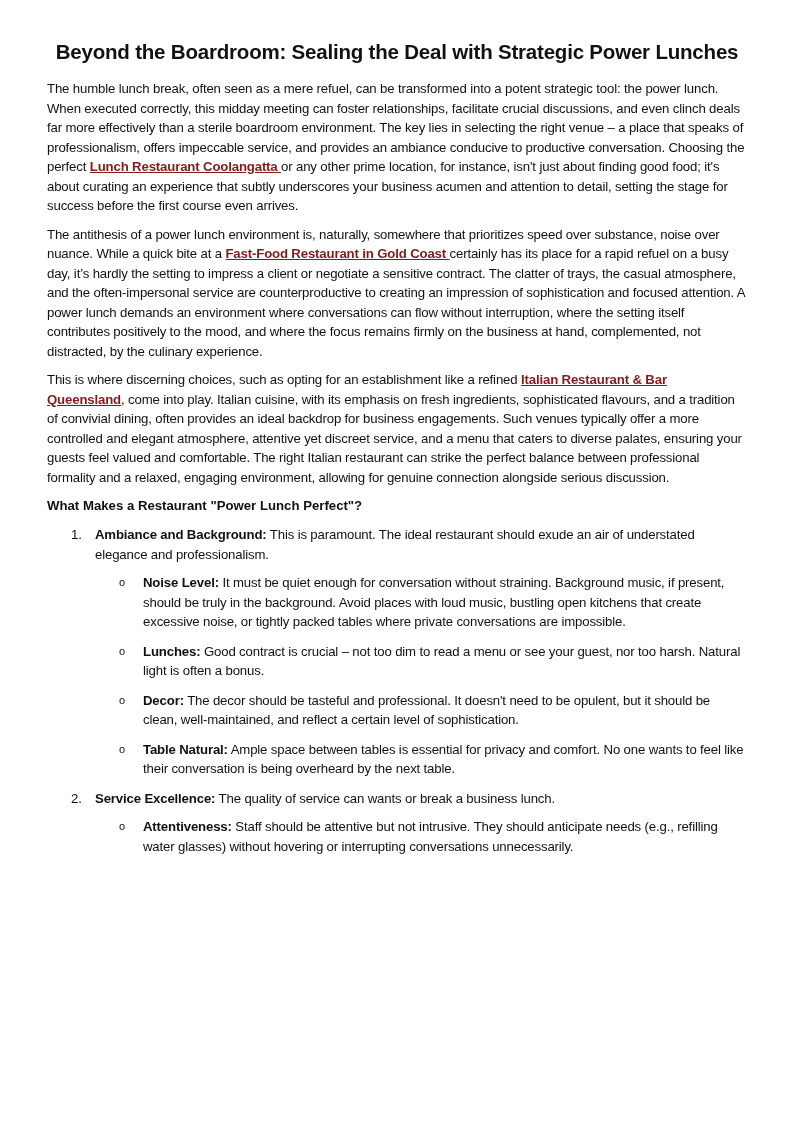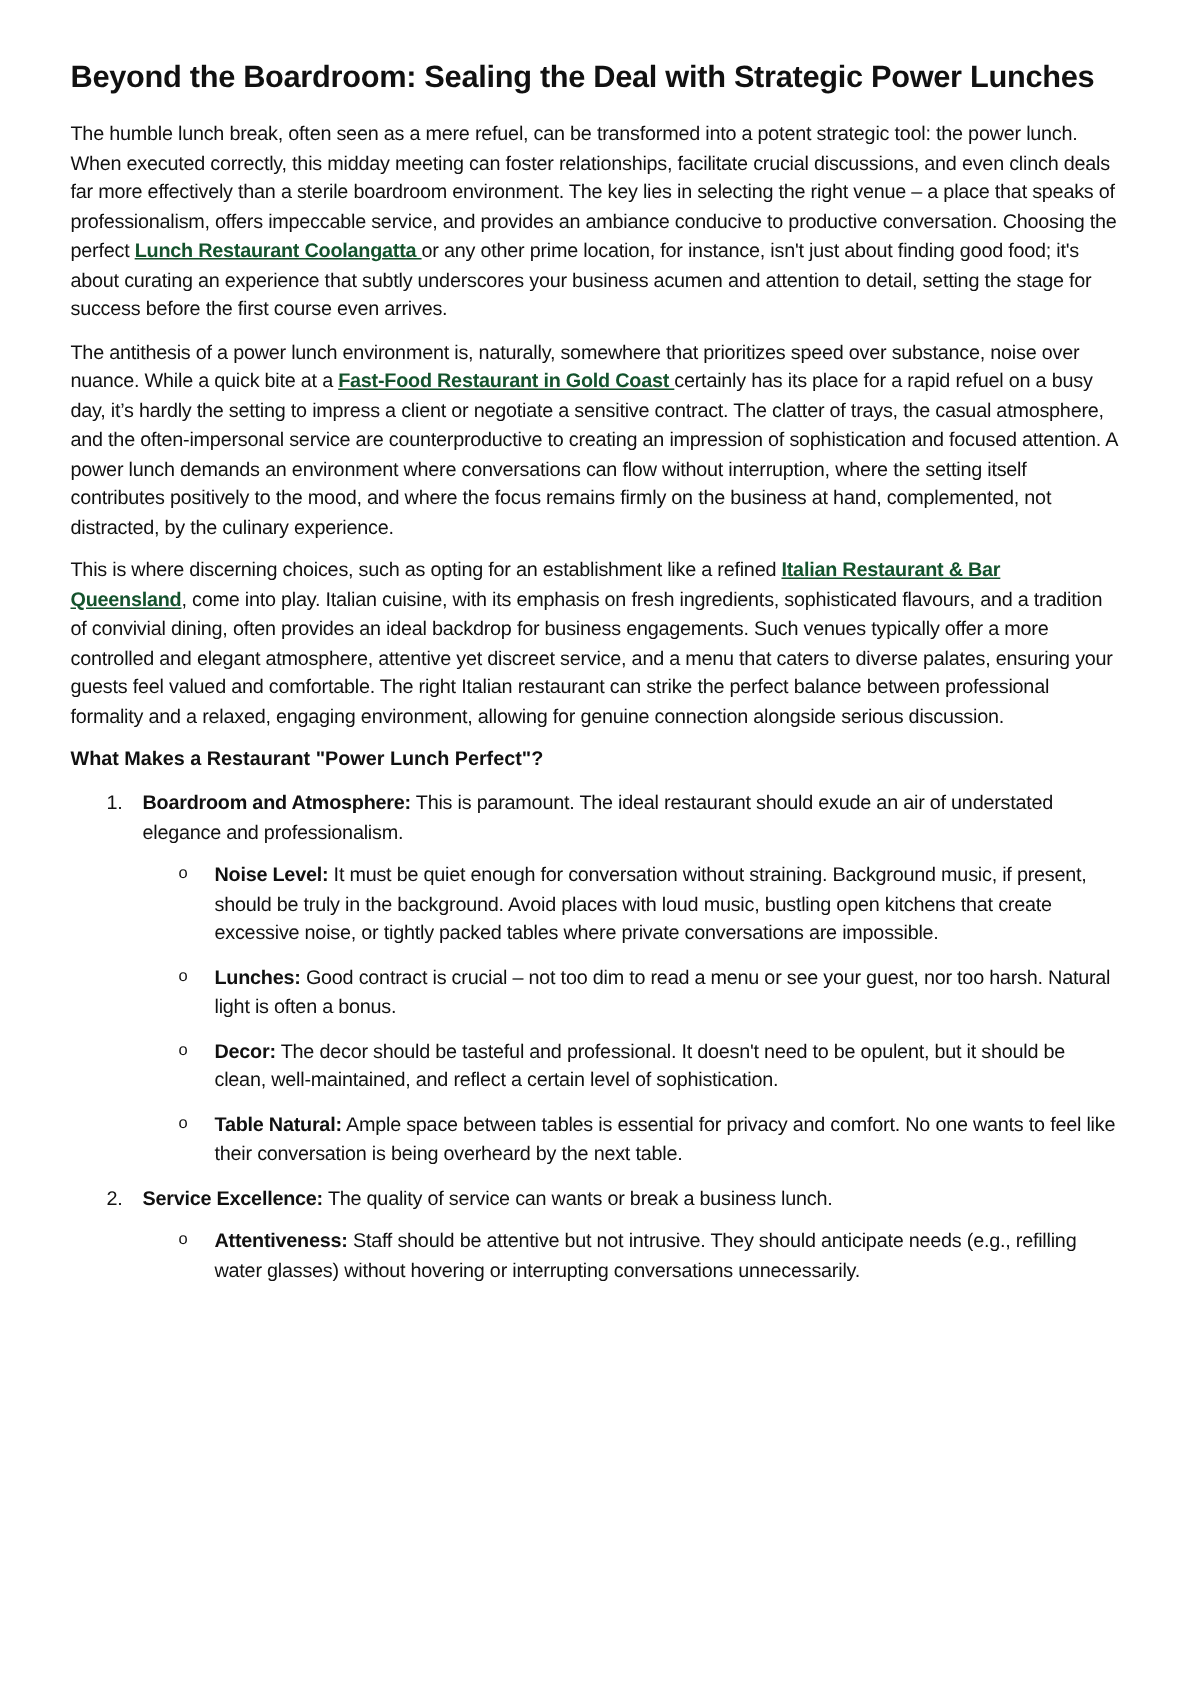--- a/index.html
+++ b/index.html
@@ -5,26 +5,27 @@
   html, body { margin: 0; padding: 0; background: #ffffff; }
   body { width: 794px; height: 1123px; position: relative; overflow: hidden; }
   .page {
     position: absolute; left: 47px; top: 38px; width: 700px;
     font-family: "Liberation Sans", sans-serif; color: #111;
   }
   h1 {
     font-family: "Liberation Sans", sans-serif;
     font-size: 20.5px; font-weight: bold; margin: 0 0 13px 0; line-height: 28px;
     letter-spacing: -0.2px;
+    text-align: center;
   }
   p {
     font-size: 13.2px; line-height: 19.5px; margin: 0 0 9px 0;
     letter-spacing: -0.15px;
   }
-  a.link { color: #14532d; font-weight: bold; text-decoration: underline; }
+  a.link { color: #7f1d1d; font-weight: bold; text-decoration: underline; }
   .h3 { font-weight: bold; font-size: 13.2px; margin: 0 0 9px 0; line-height: 20px; }
   .ol-item { position: relative; padding-left: 48px; font-size: 13.2px; line-height: 19.5px; margin: 0 0 9px 0; letter-spacing: -0.15px; }
   .ol-num { position: absolute; left: 24px; top: 0; }
   .ul { margin: 0 0 0 0; }
   .ul-item { position: relative; padding-left: 96px; font-size: 13.2px; line-height: 19.5px; margin: 0 0 10px 0; letter-spacing: -0.15px; }
   .ul-bullet { position: absolute; left: 72px; top: 0; font-size: 11px; }
   b { font-weight: bold; }
 </style>
 </head>
 <body>
@@ -36,21 +37,21 @@
 
   <p><span>The antithesis of a power lunch environment is, naturally, somewhere that prioritizes speed over substance, noise over nuance. While a quick bite at a </span><a class="link">Fast-Food Restaurant in Gold Coast </a><span>certainly has its place for a rapid refuel on a busy day, it’s hardly the setting to impress a client or negotiate a sensitive contract. The clatter of trays, the casual atmosphere, and the often-impersonal service are counterproductive to creating an impression of sophistication and focused attention. A power lunch demands an environment where conversations can flow without interruption, where the setting itself contributes positively to the mood, and where the focus remains firmly on the business at hand, complemented, not distracted, by the culinary experience.</span></p>
 
   <p><span>This is where discerning choices, such as opting for an establishment like a refined </span><a class="link">Italian Restaurant &amp; Bar Queensland</a><span>, come into play. Italian cuisine, with its emphasis on fresh ingredients, sophisticated flavours, and a tradition of convivial dining, often provides an ideal backdrop for business engagements. Such venues typically offer a more controlled and elegant atmosphere, attentive yet discreet service, and a menu that caters to diverse palates, ensuring your guests feel valued and comfortable. The right Italian restaurant can strike the perfect balance between professional formality and a relaxed, engaging environment, allowing for genuine connection alongside serious discussion.</span></p>
 
   <div class="h3">What Makes a Restaurant "Power Lunch Perfect"?</div>
 
 
   <div class="ol-item">
     <span class="ol-num">1.</span>
-    <b>Boardroom and Atmosphere:</b><span> This is paramount. The ideal restaurant should exude an air of understated elegance and professionalism.</span>
+    <b>Ambiance and Background:</b><span> This is paramount. The ideal restaurant should exude an air of understated elegance and professionalism.</span>
   </div>
   <div class="ul">
     <div class="ul-item">
       <span class="ul-bullet">o</span>
       <b>Noise Level:</b><span> It must be quiet enough for conversation without straining. Background music, if present, should be truly in the background. Avoid places with loud music, bustling open kitchens that create excessive noise, or tightly packed tables where private conversations are impossible.</span>
     </div>
     <div class="ul-item">
       <span class="ul-bullet">o</span>
       <b>Lunches:</b><span> Good contract is crucial – not too dim to read a menu or see your guest, nor too harsh. Natural light is often a bonus.</span>
     </div>

